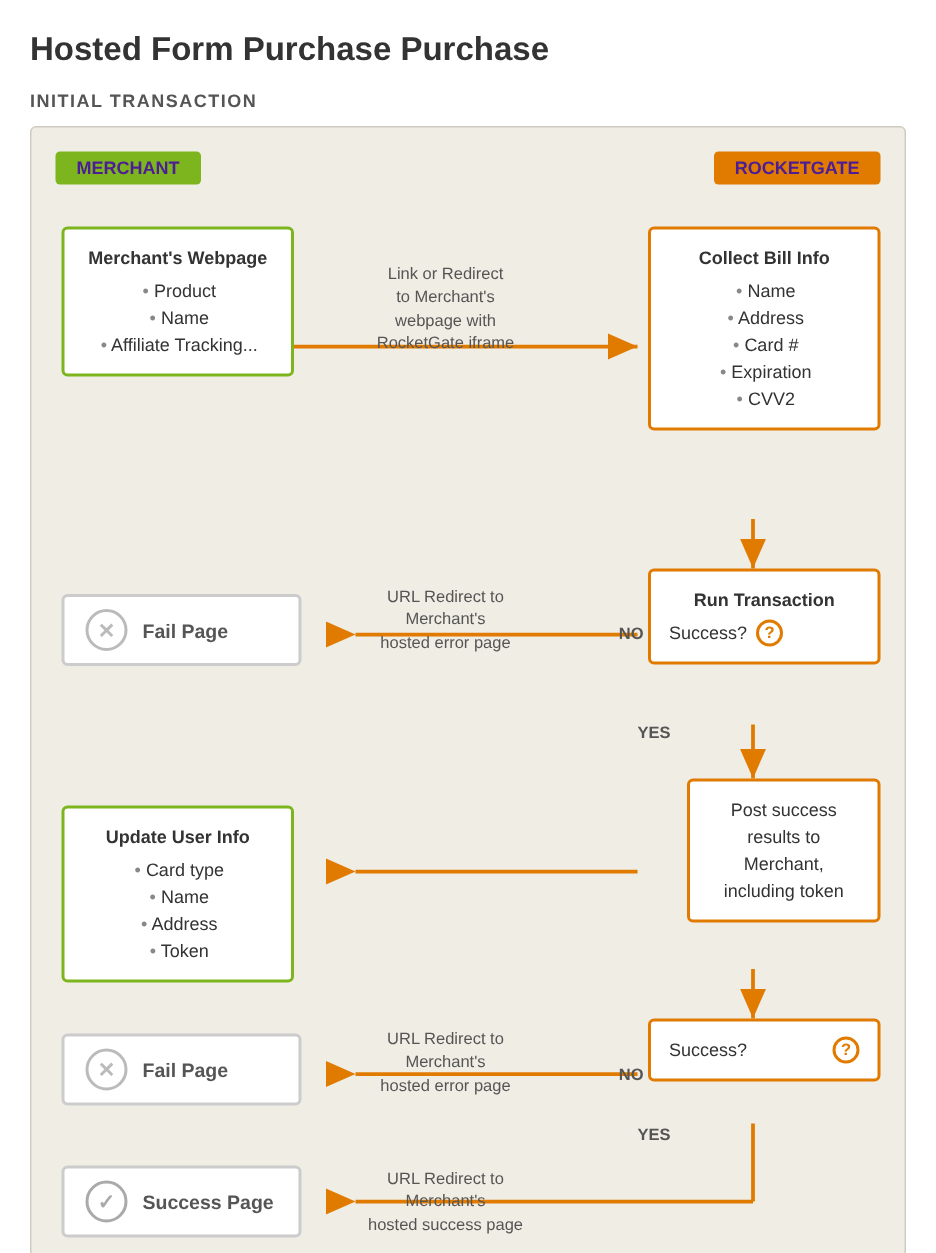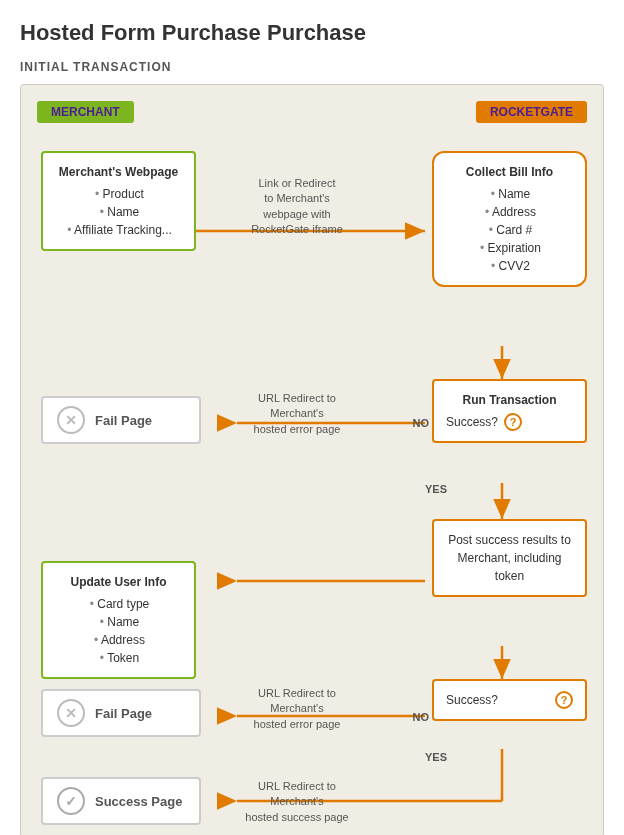--- a/index.html
+++ b/index.html
@@ -165,21 +165,21 @@
         <li>Product</li>
         <li>Name</li>
         <li>Affiliate Tracking...</li>
       </ul>
     </div>
 
     <div style="position:absolute;left:200px;top:75px;width:120px;font-size:11px;color:#555;line-height:1.4;text-align:center;">
       Link or Redirect<br>to Merchant's<br>webpage with<br>RocketGate iframe
     </div>
 
-    <div class="box box-orange" style="position:absolute;right:0;top:50px;width:155px;border-radius:12px;">
+    <div class="box box-orange" style="position:absolute;right:0;top:50px;width:155px;">
       <div class="box-title">Collect Bill Info</div>
       <ul>
         <li>Name</li>
         <li>Address</li>
         <li>Card #</li>
         <li>Expiration</li>
         <li>CVV2</li>
       </ul>
     </div>
 
@@ -197,31 +197,31 @@
 
     <div class="page-box" style="position:absolute;left:4px;top:295px;">
       <div class="icon-circle">✕</div>
       <span>Fail Page</span>
     </div>
 
     <div style="position:absolute;left:200px;top:290px;width:120px;font-size:11px;color:#555;line-height:1.4;text-align:center;">
       URL Redirect to<br>Merchant's<br>hosted error page
     </div>
 
-    <div class="box box-green" style="position:absolute;left:4px;top:460px;width:155px;">
+    <div class="box box-green" style="position:absolute;left:4px;top:436px;width:155px;">
       <div class="box-title">Update User Info</div>
       <ul>
         <li>Card type</li>
         <li>Name</li>
         <li>Address</li>
         <li>Token</li>
       </ul>
     </div>
 
-    <div class="box box-orange" style="position:absolute;right:0;top:418px;width:155px;">
+    <div class="box box-orange" style="position:absolute;right:0;top:418px;width:129px;">
       <div style="font-size:12px;line-height:1.5;">Post success results to Merchant, including token</div>
     </div>
 
     <div class="box box-orange" style="position:absolute;right:0;top:578px;width:155px;display:flex;align-items:center;justify-content:space-between;padding:10px 12px;">
       <span>Success?</span>
       <span style="display:inline-flex;align-items:center;justify-content:center;width:18px;height:18px;border-radius:50%;border:2px solid #e07b00;font-size:11px;color:#e07b00;font-weight:bold;">?</span>
     </div>
 
     <div style="position:absolute;right:158px;top:610px;font-size:11px;font-weight:bold;color:#555;">NO</div>
 

